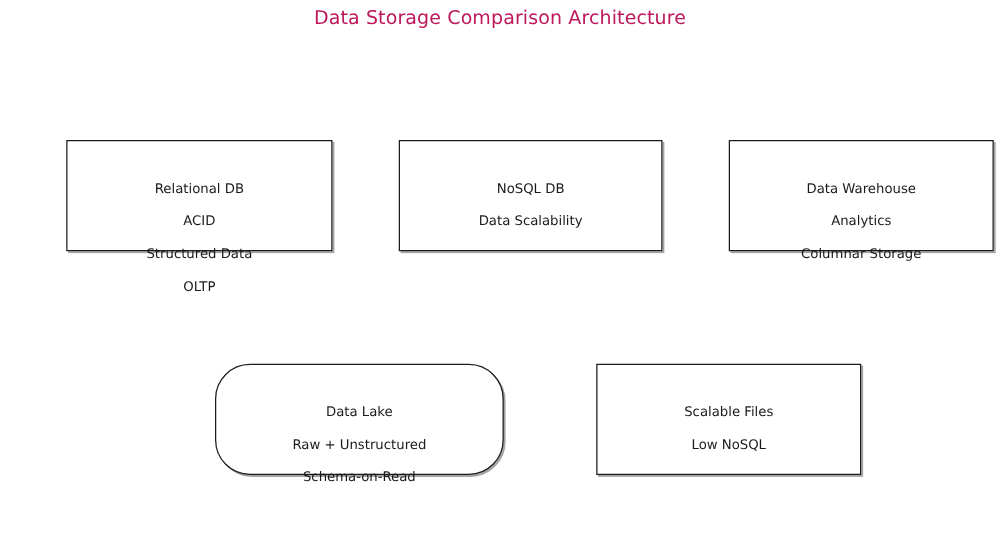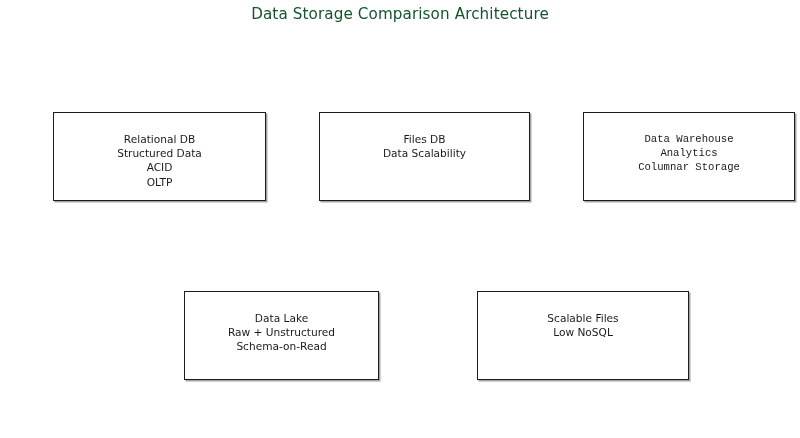--- a/index.html
+++ b/index.html
@@ -24,21 +24,21 @@
     background: #ffffff;
   }
   .diagram-title {
     position: absolute;
     left: 0;
     top: 4px;
     width: 800px;
     text-align: center;
     font-size: 15.2px;
     line-height: 20px;
-    color: #14532d;
+    color: #be185d;
     letter-spacing: 0.1px;
     white-space: nowrap;
   }
   .node-box {
     position: absolute;
     box-sizing: border-box;
     background: #ffffff;
     border: 1.4px solid #1c1c1c;
     box-shadow: 1.5px 1.5px 0 0 rgba(90,90,90,0.55);
   }
@@ -48,52 +48,53 @@
     right: 0;
     top: 19px;
     text-align: center;
     font-size: 10.6px;
     line-height: 14.2px;
     color: #1a1a1a;
     white-space: nowrap;
   }
   .node-line {
     display: block;
+    margin-top: 12px;
   }
 </style>
 </head>
 <body>
 
 <div id="canvas">
 
   <div class="diagram-title">Data Storage Comparison Architecture</div>
 
   <div id="nodes-layer">
       <div class="node-box" style="left: 53px; top: 112px; width: 213px; height: 89px;">
         <div class="node-text">
           <span class="node-line">Relational DB</span>
+          <span class="node-line">ACID</span>
           <span class="node-line">Structured Data</span>
-          <span class="node-line">ACID</span>
           <span class="node-line">OLTP</span>
         </div>
       </div>
       <div class="node-box" style="left: 319px; top: 112px; width: 211px; height: 89px;">
         <div class="node-text">
-          <span class="node-line">Files DB</span>
+          <span class="node-line">NoSQL DB</span>
           <span class="node-line">Data Scalability</span>
         </div>
       </div>
-      <div class="node-box" style="left: 583px; top: 112px; width: 212px; height: 89px; font-family: Liberation Mono, monospace;">
+      <div class="node-box" style="left: 583px; top: 112px; width: 212px; height: 89px;">
         <div class="node-text">
           <span class="node-line">Data Warehouse</span>
           <span class="node-line">Analytics</span>
           <span class="node-line">Columnar Storage</span>
         </div>
       </div>
-      <div class="node-box" style="left: 184px; top: 291px; width: 195px; height: 89px;">
+      <div class="node-box" style="left: 172px; top: 291px; width: 231px; height: 89px; border-radius: 28px;">
         <div class="node-text">
           <span class="node-line">Data Lake</span>
           <span class="node-line">Raw + Unstructured</span>
           <span class="node-line">Schema-on-Read</span>
         </div>
       </div>
       <div class="node-box" style="left: 477px; top: 291px; width: 212px; height: 89px;">
         <div class="node-text">
           <span class="node-line">Scalable Files</span>
           <span class="node-line">Low NoSQL</span>

